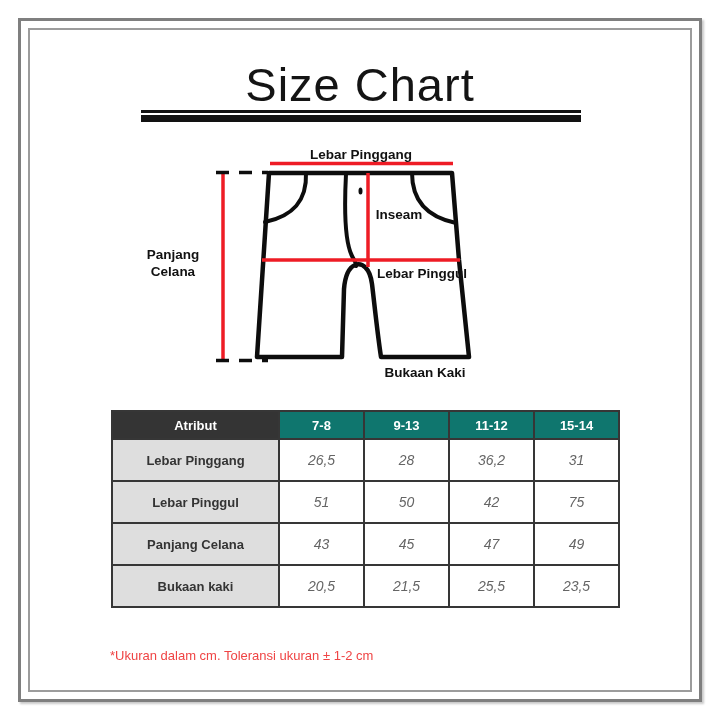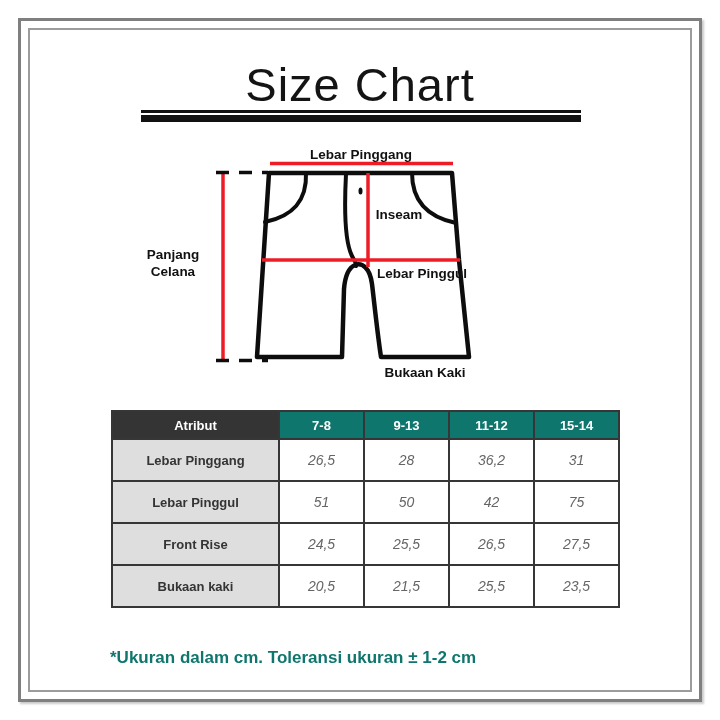--- a/index.html
+++ b/index.html
@@ -41,21 +41,21 @@
   }
   .size-table tr.header-row { height:28px; }
   .size-table tr.data-row { height:42px; }
   .size-table th { color:#ffffff; font-size:13px; font-weight:bold; }
   .size-table th.col-attr { width:165px; background:#343434; }
   .size-table th.col-size { width:83px; background:#0f766e; }
   .size-table td.cell-attr { background:#dedede; font-weight:bold; color:#343434; font-size:13px; }
   .size-table td.cell-val { background:#ffffff; color:#656565; font-size:14px; font-weight:normal;font-style:italic; }
   .footnote {
     position:absolute; left:110px; top:648px;
-    font-size:17px; color:#0f766e;font-weight:bold;
+    font-size:13px; color:#ef4444;
   }
 </style>
 </head>
 <body>
 
 <div class="frame-outer"></div>
 <div class="frame-inner"></div>
 
 <div class="page-title">Size Chart</div>
 <div class="title-divider"></div>
@@ -108,25 +108,25 @@
     <td class="cell-val">31</td>
   </tr>
   <tr class="data-row">
     <td class="cell-attr">Lebar Pinggul</td>
     <td class="cell-val">51</td>
     <td class="cell-val">50</td>
     <td class="cell-val">42</td>
     <td class="cell-val">75</td>
   </tr>
   <tr class="data-row">
-    <td class="cell-attr">Front Rise</td>
-    <td class="cell-val">24,5</td>
-    <td class="cell-val">25,5</td>
-    <td class="cell-val">26,5</td>
-    <td class="cell-val">27,5</td>
+    <td class="cell-attr">Panjang Celana</td>
+    <td class="cell-val">43</td>
+    <td class="cell-val">45</td>
+    <td class="cell-val">47</td>
+    <td class="cell-val">49</td>
   </tr>
   <tr class="data-row">
     <td class="cell-attr">Bukaan kaki</td>
     <td class="cell-val">20,5</td>
     <td class="cell-val">21,5</td>
     <td class="cell-val">25,5</td>
     <td class="cell-val">23,5</td>
   </tr>
 </tbody>
   </table>

